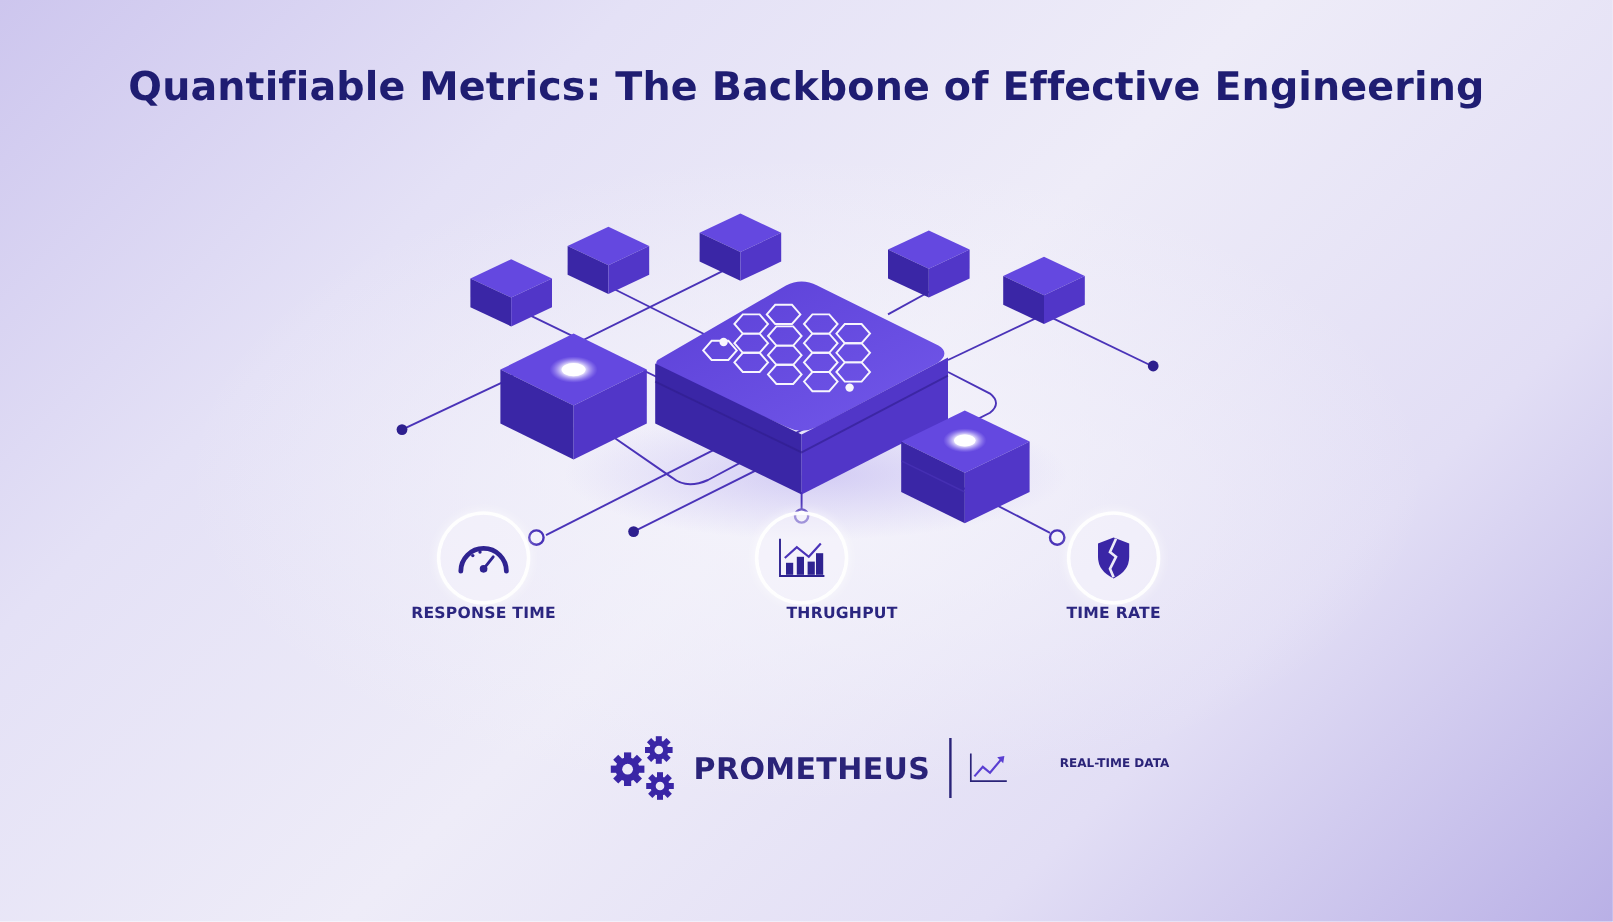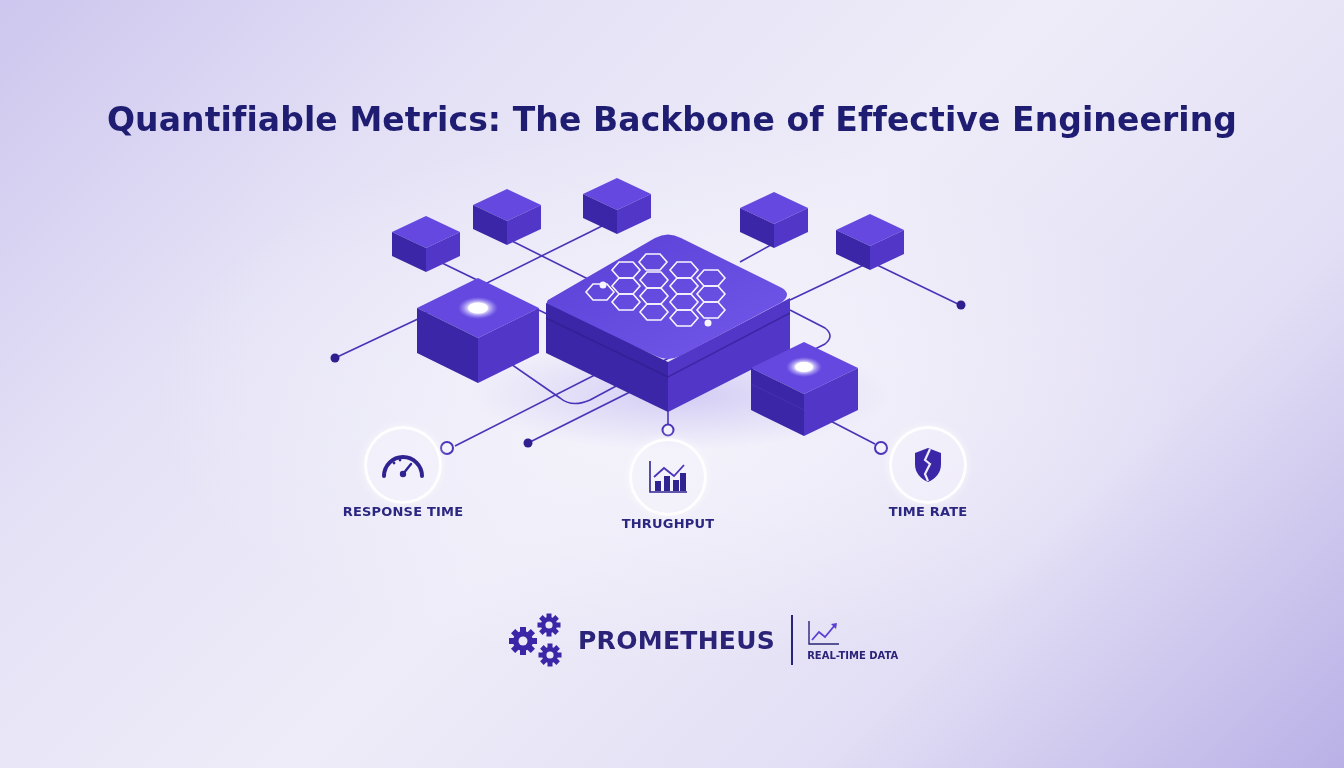--- a/index.html
+++ b/index.html
@@ -5,21 +5,21 @@
   html, body { margin: 0; padding: 0; }
   body {
     width: 1344px; height: 768px; overflow: hidden; position: relative;
     font-family: "DejaVu Sans", "Liberation Sans", sans-serif;
     background:
       radial-gradient(ellipse 55% 50% at 50% 52%, #f4f3fb 0%, rgba(244,243,251,0) 70%),
       linear-gradient(135deg, #cdc6ee 0%, #e4e1f6 25%, #eeecf8 50%, #e2def5 75%, #b9b0e6 100%);
   }
   .title {
     position: absolute; left: 0; top: 52px; width: 1344px; text-align: center;
-    font-size: 33px; font-weight: bold; color: #1f1d72; letter-spacing: 0.1px; margin-top: 48px;
+    font-size: 33px; font-weight: bold; color: #1f1d72; letter-spacing: 0.1px;
   }
   .scene { position: absolute; left: 0; top: 0; width: 1344px; height: 768px; }
   .metric {
     position: absolute; width: 160px; text-align: center;
   }
   .metric .ring {
     width: 72px; height: 72px; margin: 0 auto; border-radius: 50%;
     border: 3px solid rgba(255,255,255,0.95);
     box-shadow: 0 0 10px rgba(255,255,255,0.6);
     display: flex; align-items: center; justify-content: center;
@@ -29,21 +29,21 @@
     font-size: 13px; font-weight: bold; color: #2b2680; letter-spacing: 0.2px;
   }
   .brand {
     position: absolute; left: 508px; top: 610px; height: 60px;
     display: flex; align-items: center;
   }
   .brand .name {
     font-size: 25px; font-weight: bold; color: #2a2378; margin-left: 10px; letter-spacing: 0.3px; text-align: center;
   }
   .brand .divider { width: 2px; height: 50px; background: #2a2378; margin: 0 14px 0 16px; }
-  .brand .rt { display: flex; flex-direction: column; align-items: flex-start; }
+  .brand .rt { display: flex; flex-direction: row; align-items: flex-start; gap: 42px; }
   .brand .rt-label { font-size: 10px; font-weight: bold; color: #2a2378; margin-top: 4px; }
 </style>
 </head>
 <body>
 
 <div class="title">Quantifiable Metrics: The Backbone of Effective Engineering</div>
 
 <svg class="scene" viewBox="0 0 1344 768" xmlns="http://www.w3.org/2000/svg">
   <defs>
     <radialGradient id="glow" cx="50%" cy="50%" r="50%">
@@ -173,21 +173,21 @@
       <path d="M4 26 A19 19 0 0 1 42 26" fill="none" stroke="#2f2391" stroke-width="4" stroke-linecap="round"></path>
       <circle cx="14" cy="13" r="1.4" fill="#2f2391"></circle>
       <circle cx="20" cy="10" r="1.4" fill="#2f2391"></circle>
       <line x1="23" y1="24" x2="31" y2="14" stroke="#2f2391" stroke-width="2.4" stroke-linecap="round"></line>
       <circle cx="23" cy="24" r="3.2" fill="#2f2391"></circle>
     </svg>
   </div>
   <div class="label">RESPONSE TIME</div>
 </div>
 
-<div class="metric" style="left:588px; top:438px;">
+<div class="metric" style="left:588px; top:426px;text-align:right;">
   <div class="ring">
     <svg width="42" height="36" viewBox="0 0 42 36">
       <polyline points="3,2 3,33 40,33" fill="none" stroke="#2f2391" stroke-width="1.6"></polyline>
       <rect x="8" y="22" width="6" height="10" fill="#2f2391"></rect>
       <rect x="17" y="17" width="6" height="15" fill="#2f2391"></rect>
       <rect x="26" y="21" width="6" height="11" fill="#2f2391"></rect>
       <rect x="33" y="14" width="6" height="18" fill="#2f2391"></rect>
       <polyline points="7,18 17,9 27,17 37,6" fill="none" stroke="#4a33b8" stroke-width="1.8"></polyline>
     </svg>
   </div>

